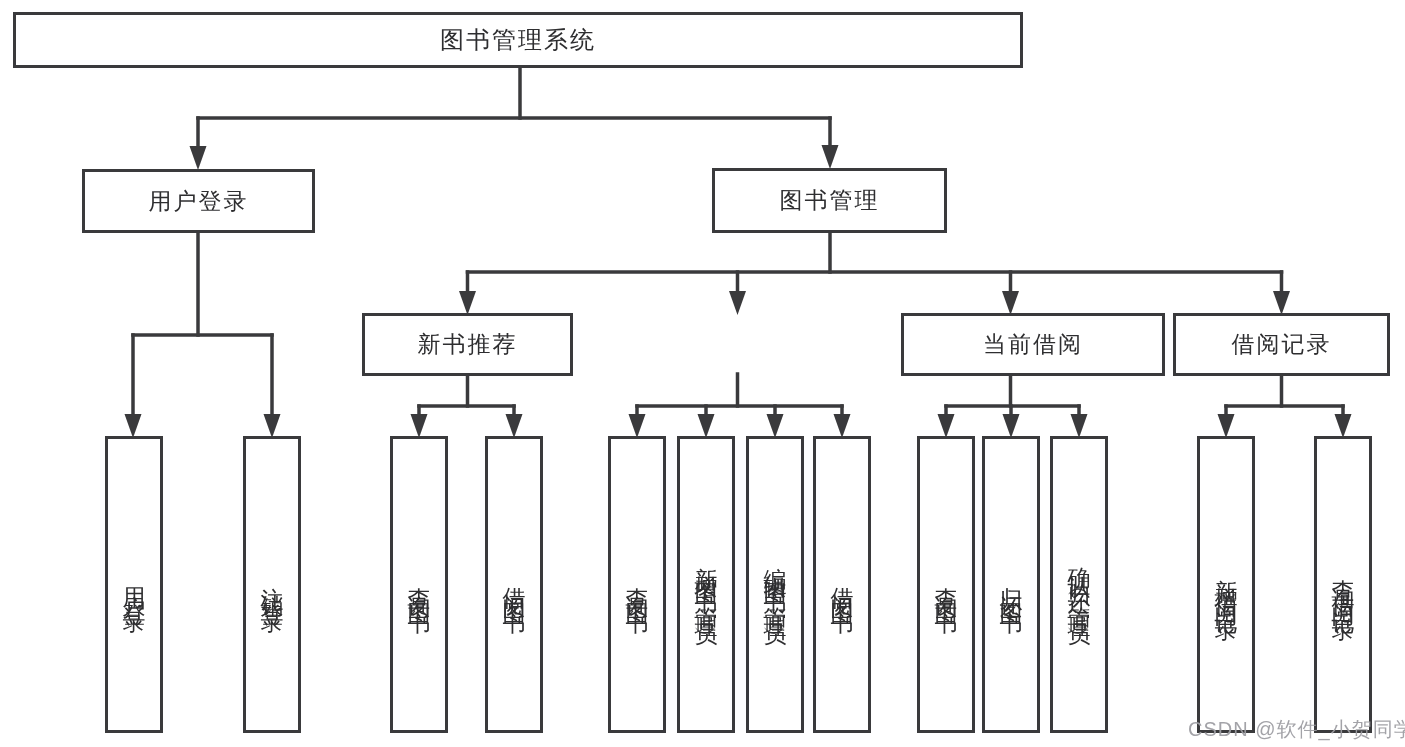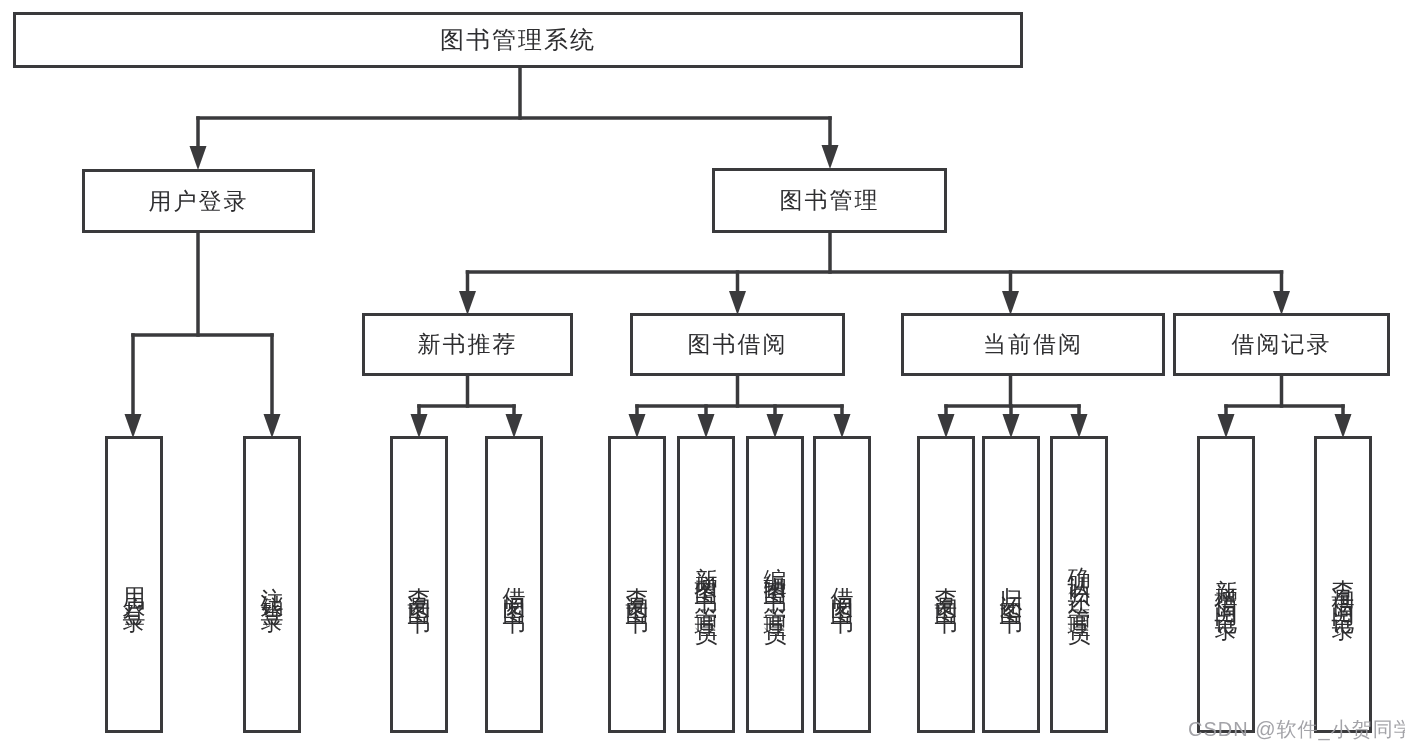--- a/index.html
+++ b/index.html
@@ -160,23 +160,20 @@
   <div class="node node-user-login">
     <span class="h-label">用户登录</span>
   </div>
   <div class="node node-new-book-recommend">
     <span class="h-label">新书推荐</span>
   </div>
 
   <div class="node node-book-management">
     <span class="h-label">图书管理</span>
   </div>
-  <div class="node node-book-borrowing">
-    <span class="h-label">图书借阅</span>
-  </div>
   <div class="node node-current-borrowing">
     <span class="h-label">当前借阅</span>
   </div>
   <div class="node node-borrowing-records">
     <span class="h-label">借阅记录</span>
   </div>
 
   <div class="node leaf leaf-1">
     <span class="v-text">用户登录</span>
   </div>

